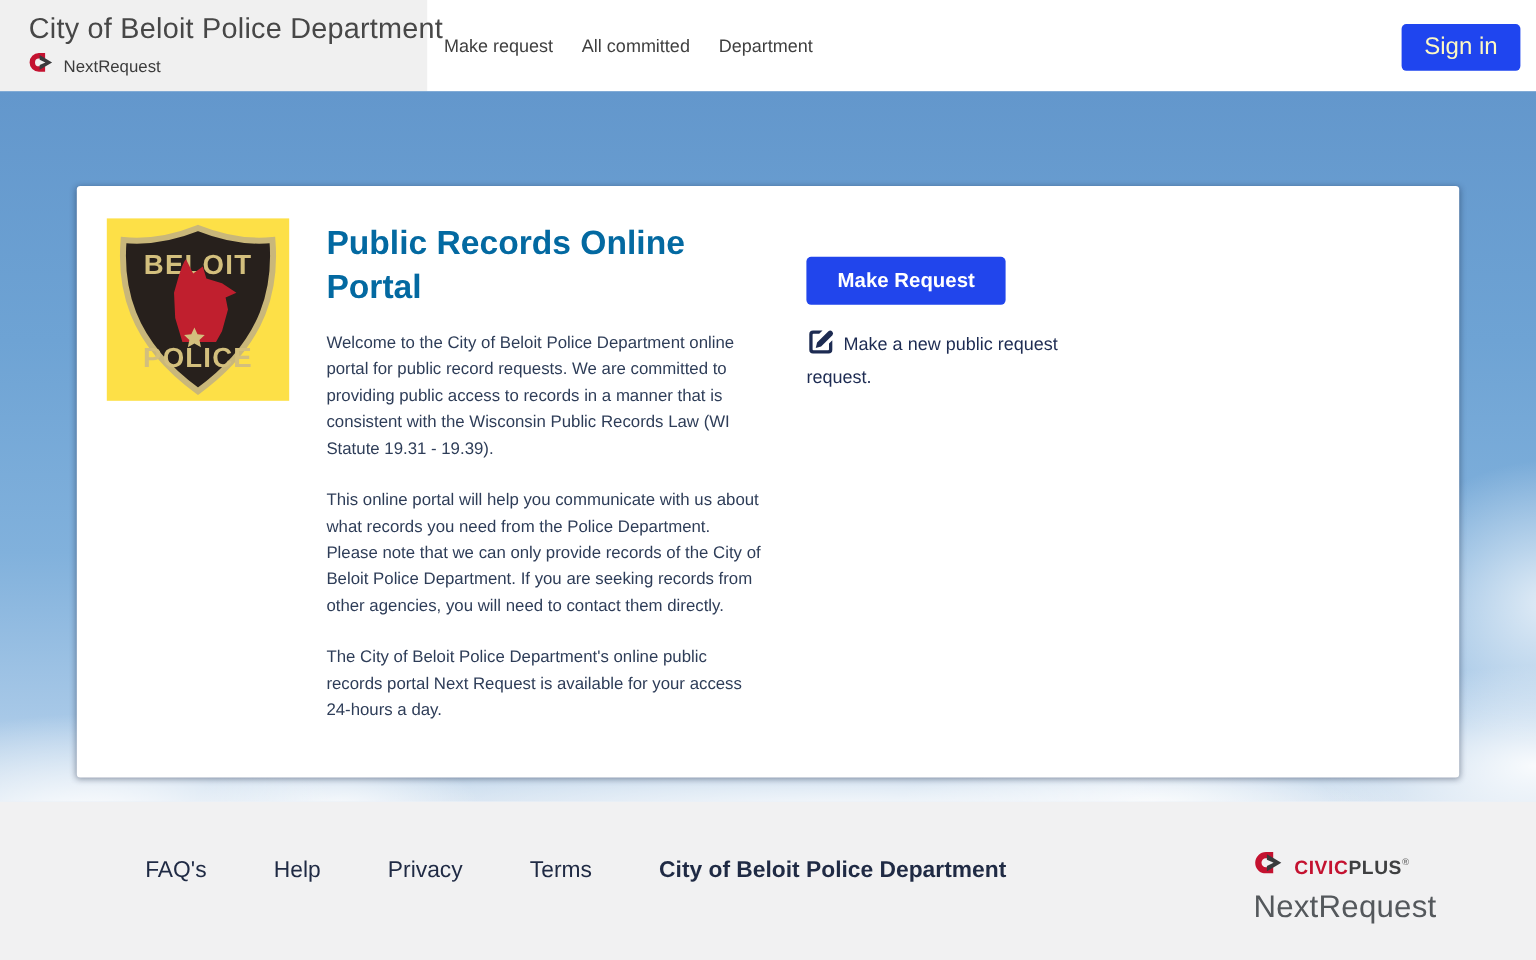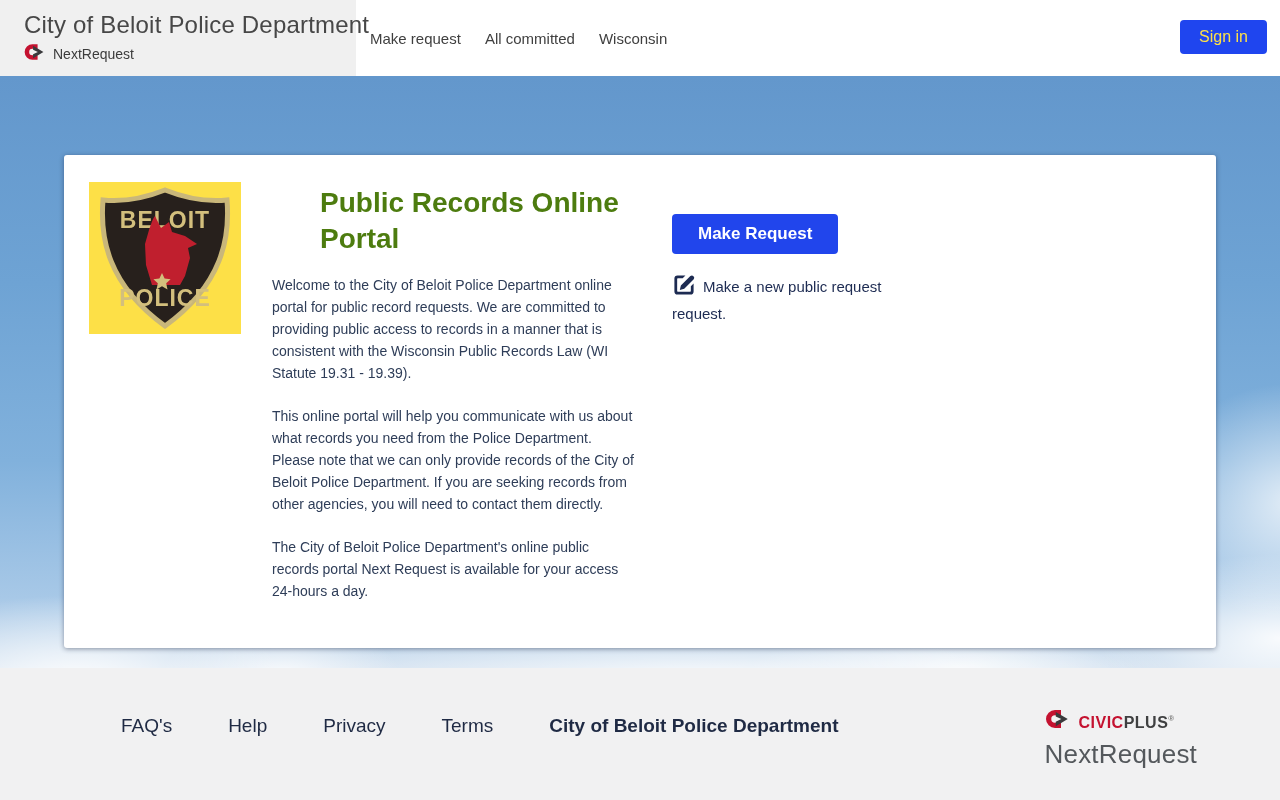--- a/index.html
+++ b/index.html
@@ -53,22 +53,22 @@
     text-decoration: none;
     padding: 6px 0;
   }
   .signin-wrap {
     position: absolute;
     right: 13px;
     top: 20px;
   }
   .btn-signin {
     background: #1f45ef;
-    color: #fde047;
-    font-size: 16px;
+    color: #fef9c3;
+    font-size: 20px;
     font-family: "Liberation Sans", sans-serif;
     border: none;
     border-radius: 4px;
     padding: 8px 19px;
     cursor: pointer;
   }
 
   
   .sky {
     height: 592px;
@@ -106,23 +106,22 @@
   }
   .card-main {
     width: 362px;
     margin-left: 31px;
     flex: 0 0 auto;
   }
   .portal-title {
     font-size: 28px;
     line-height: 36px;
     font-weight: 700;
-    color: #4d7c0f;
+    color: #0369a1;
     margin-top: 4px;
-    margin-left: 48px;
   }
   .card-main p {
     font-size: 14px;
     line-height: 22px;
     color: #2e3d58;
     margin-top: 17px;
   }
   .card-main p + p { margin-top: 21px; }
   .card-side {
     margin-left: 38px;
@@ -206,21 +205,21 @@
           <path d="M21 0h-8a12 12 0 000 24h8v-7h-8a5 5 0 010-10h8z" fill="#c41230"></path>
           <path d="M14 2.5l16 9.5-16 9.5v-6l7.4-3.5L14 8.5z" fill="#3a3a3c"></path>
         </svg>
       </span>
       <span class="brand-name">NextRequest</span>
     </div>
   </div>
   <nav class="nav">
     <a href="#">Make request</a>
     <a href="#">All committed</a>
-    <a href="#">Wisconsin</a>
+    <a href="#">Department</a>
   </nav>
   <div class="signin-wrap">
     <button class="btn-signin">Sign in</button>
   </div>
 </div>
 
 <div class="sky">
   <div class="card">
 
     <div class="badge-box">

